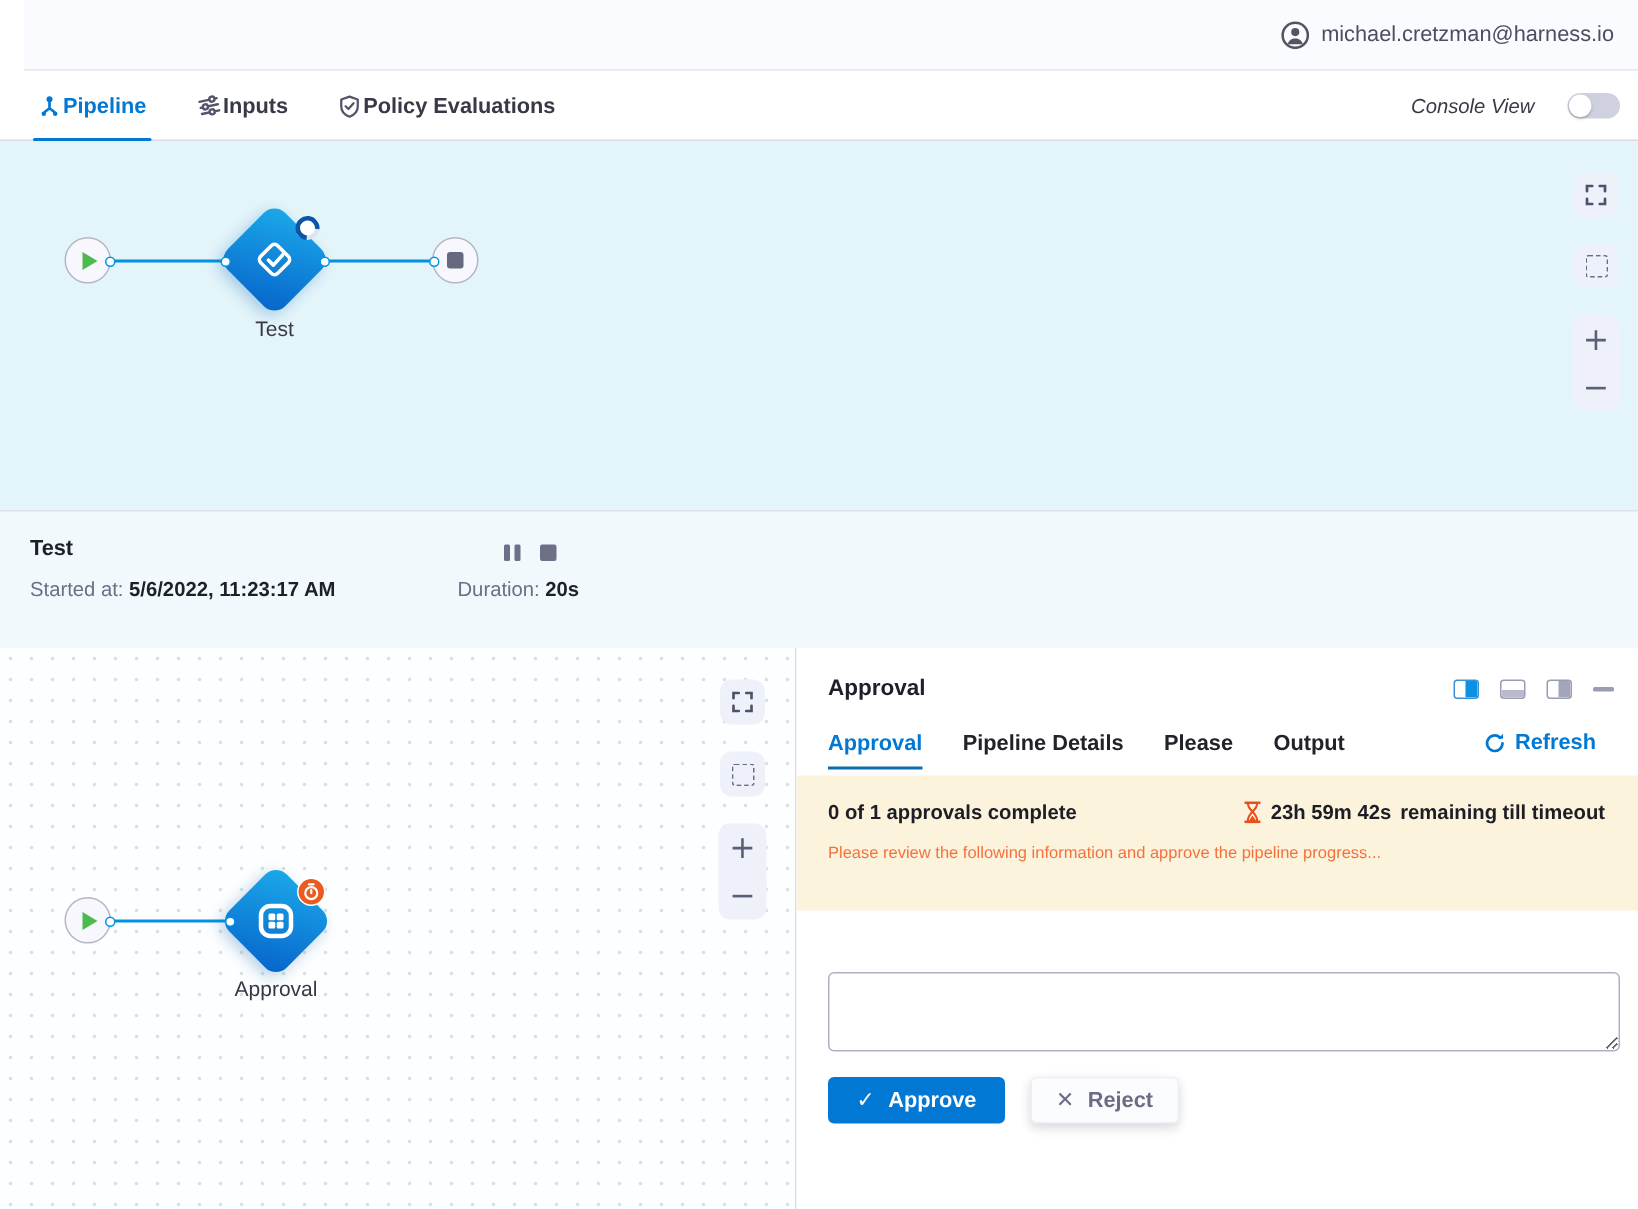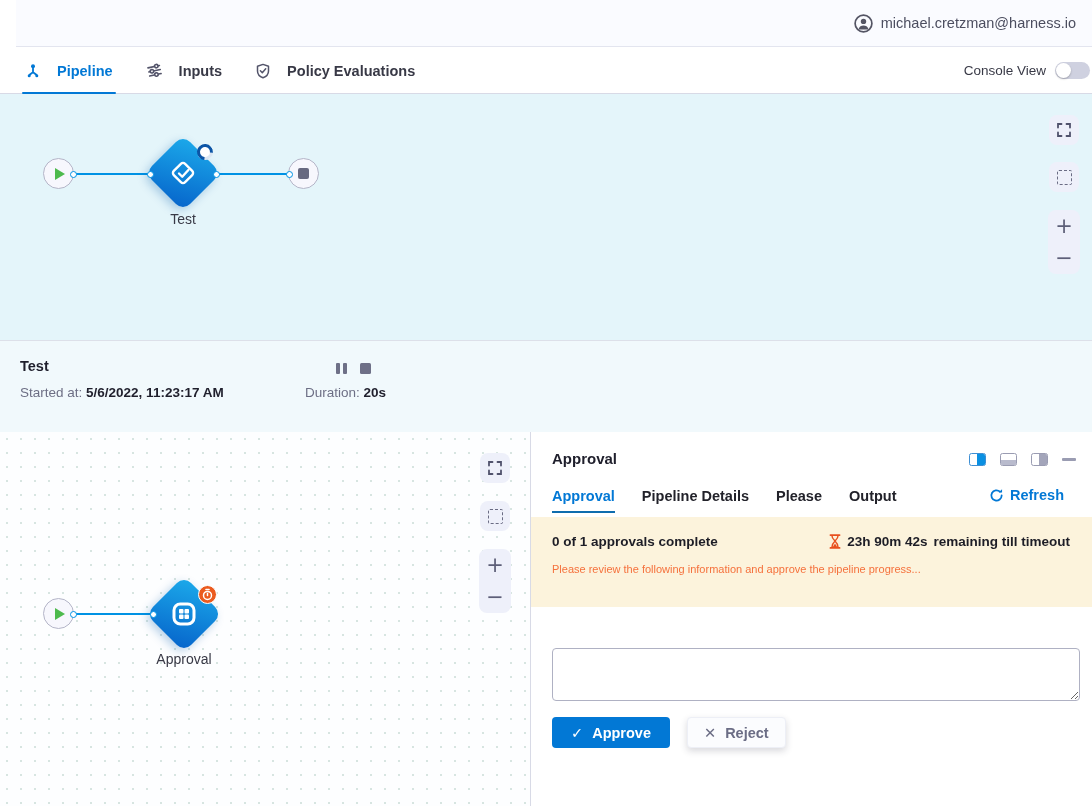--- a/index.html
+++ b/index.html
@@ -13,26 +13,26 @@
     position:absolute; top:0; left:16px; right:0; height:47px; background:#fafbff;
     border-bottom:1px solid #e3e5ef; display:flex; align-items:center; justify-content:flex-end;
     gap:8px; padding-right:16px;
   }
   .email { font-size:14.5px; color:#4c4e60; }
   
   .tabbar {
     position:absolute; top:48px; left:0; right:0; height:46px; background:#fff;
     border-bottom:1px solid #d8dae6; display:flex; align-items:center; padding-left:25px;
   }
-  .tab { display:flex; align-items:center; gap:16px; margin-right:33px; font-size:14.5px;
+  .tab { display:flex; align-items:center; gap:1px; margin-right:33px; font-size:14.5px;
     font-weight:600; color:#383946; height:100%; position:relative; cursor:pointer; }
   .tab.active { color:#0278d5; }
   .tab.active::after { content:""; position:absolute; bottom:-1px; left:-3px; right:-3px;
     height:2.5px; background:#0278d5; border-radius:2px; }
-  .console-group { margin-left:auto; padding-right:2px; display:flex; align-items:center; gap:9px; }
+  .console-group { margin-left:auto; padding-right:12px; display:flex; align-items:center; gap:22px;font-style:italic; }
   .console-label { font-size:13.5px; color:#383946; }
   .toggle { width:35px; height:17px; border-radius:9px; background:#cfd1e0; position:relative; cursor:pointer; }
   .toggle .knob { position:absolute; left:1px; top:1px; width:15px; height:15px; border-radius:50%;
     background:#fff; box-shadow:0 1px 2px rgba(0,0,0,.25); }
   
   .canvas-top { position:absolute; top:94px; left:0; right:0; height:246px; background:#e4f5fa; }
   .gnode { position:absolute; width:31px; height:31px; border-radius:50%; background:#f7f7fd;
     border:1px solid #b4b5c8; display:flex; align-items:center; justify-content:center; }
   .play-tri { width:0; height:0; border-left:10px solid #4dba4d; border-top:6px solid transparent;
     border-bottom:6px solid transparent; margin-left:3px; }
@@ -288,21 +288,21 @@
 
       <div class="banner">
         <div class="banner-row1">
           <span>0 of 1 approvals complete</span>
           <span class="banner-timeout">
             <svg width="12" height="15" viewBox="0 0 12 15">
               <path d="M1.4 1.1h9.2M1.4 13.9h9.2" stroke="#e8501e" stroke-width="1.7" stroke-linecap="round" fill="none"></path>
               <path d="M2.9 1.5c0 5.3 6.2 5.5 6.2 12M9.1 1.5c0 5.3-6.2 5.5-6.2 12" stroke="#e8501e" stroke-width="1.4" fill="none"></path>
               <path d="M6 9.6l2.5 3.9h-5z" fill="#e8501e"></path>
             </svg>
-            <b>23h 90m 42s</b>
+            <b>23h 59m 42s</b>
             <span>remaining till timeout</span>
           </span>
         </div>
         <div class="banner-msg">Please review the following information and approve the pipeline progress...</div>
       </div>
 
       <div class="comments">
         <textarea aria-label="Comments" style=""></textarea>
         <div class="btn-row">
           <button class="btn btn-approve">

